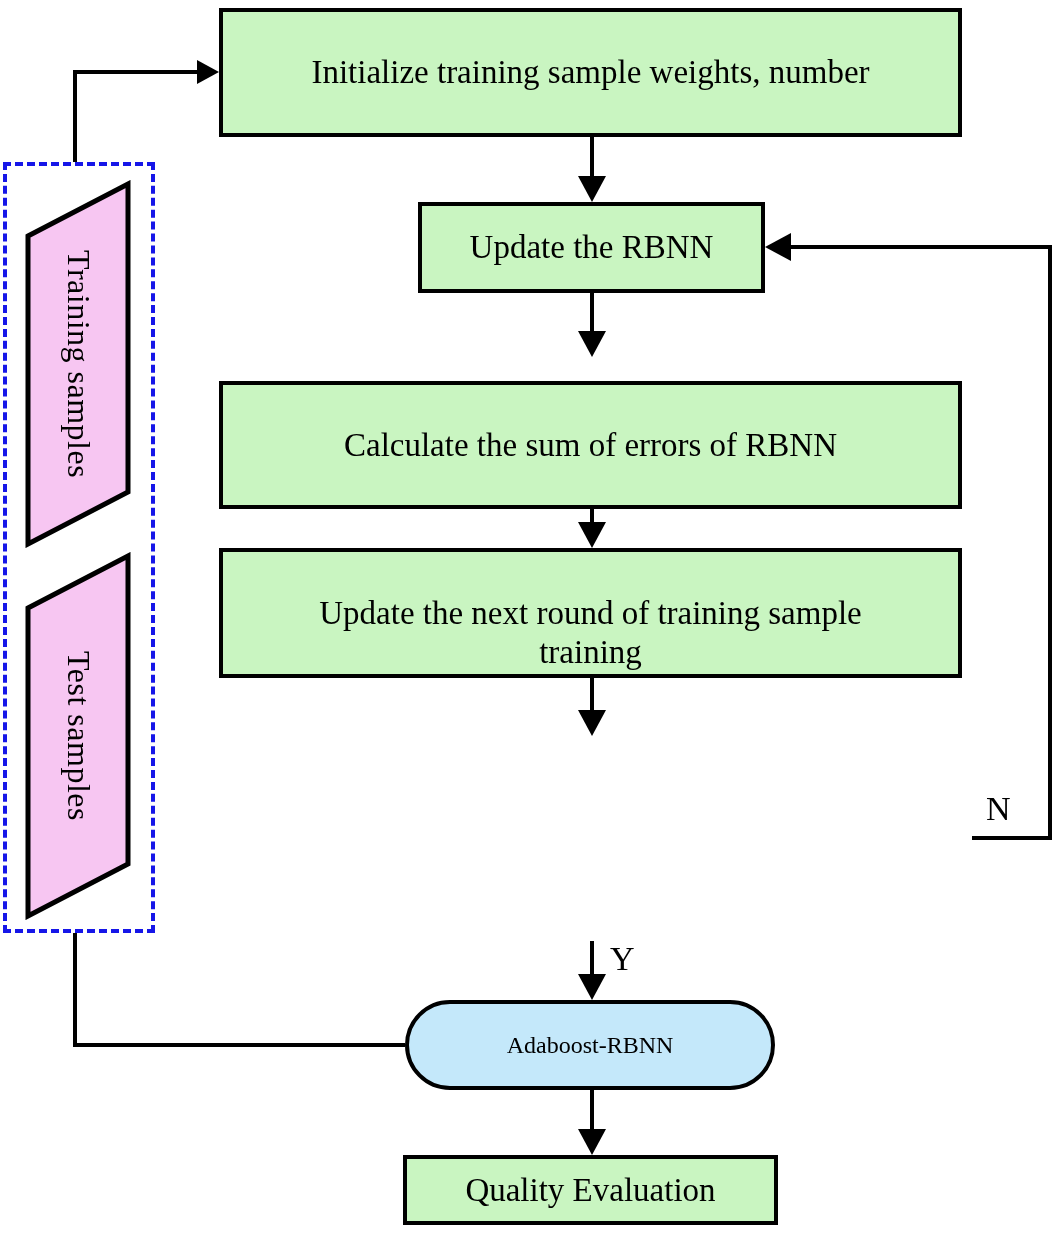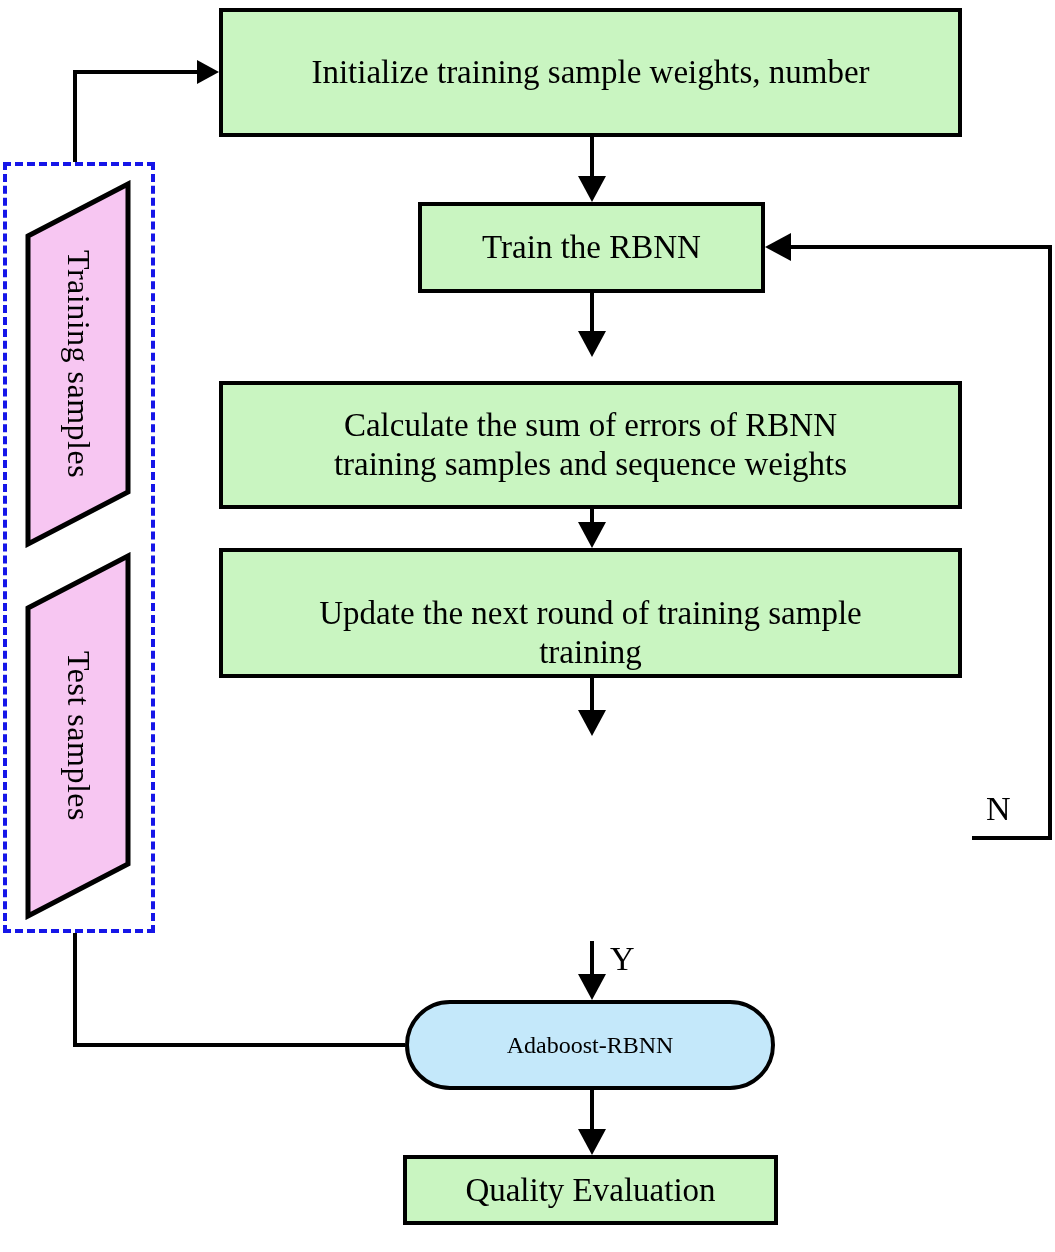--- a/index.html
+++ b/index.html
@@ -161,27 +161,26 @@
     <div class="para-label">Test samples</div>
   </div>
 
   <div class="node proc" style="left:219px; top:8px; width:743px; height:129px;">
     <div>
       <div class="nowrap">Initialize training sample weights, number</div>
     </div>
   </div>
 
   <div class="node proc" style="left:418px; top:202px; width:347px; height:91px;">
-    <div class="nowrap">Train the RBNN</div>
+    <div class="nowrap">Update the RBNN</div>
   </div>
 
   <div class="node proc" style="left:219px; top:357px; width:743px; height:128px;margin-top:24px;">
     <div>
       <div class="nowrap">Calculate the sum of errors of RBNN</div>
-      <div class="nowrap">training samples and sequence weights</div>
     </div>
   </div>
 
   <div class="node proc" style="left:219px; top:548px; width:743px; height:130px;align-items:flex-end;">
     <div>
       <div class="nowrap">Update the next round of training sample</div>
       <div class="nowrap">training</div>
     </div>
   </div>
 

